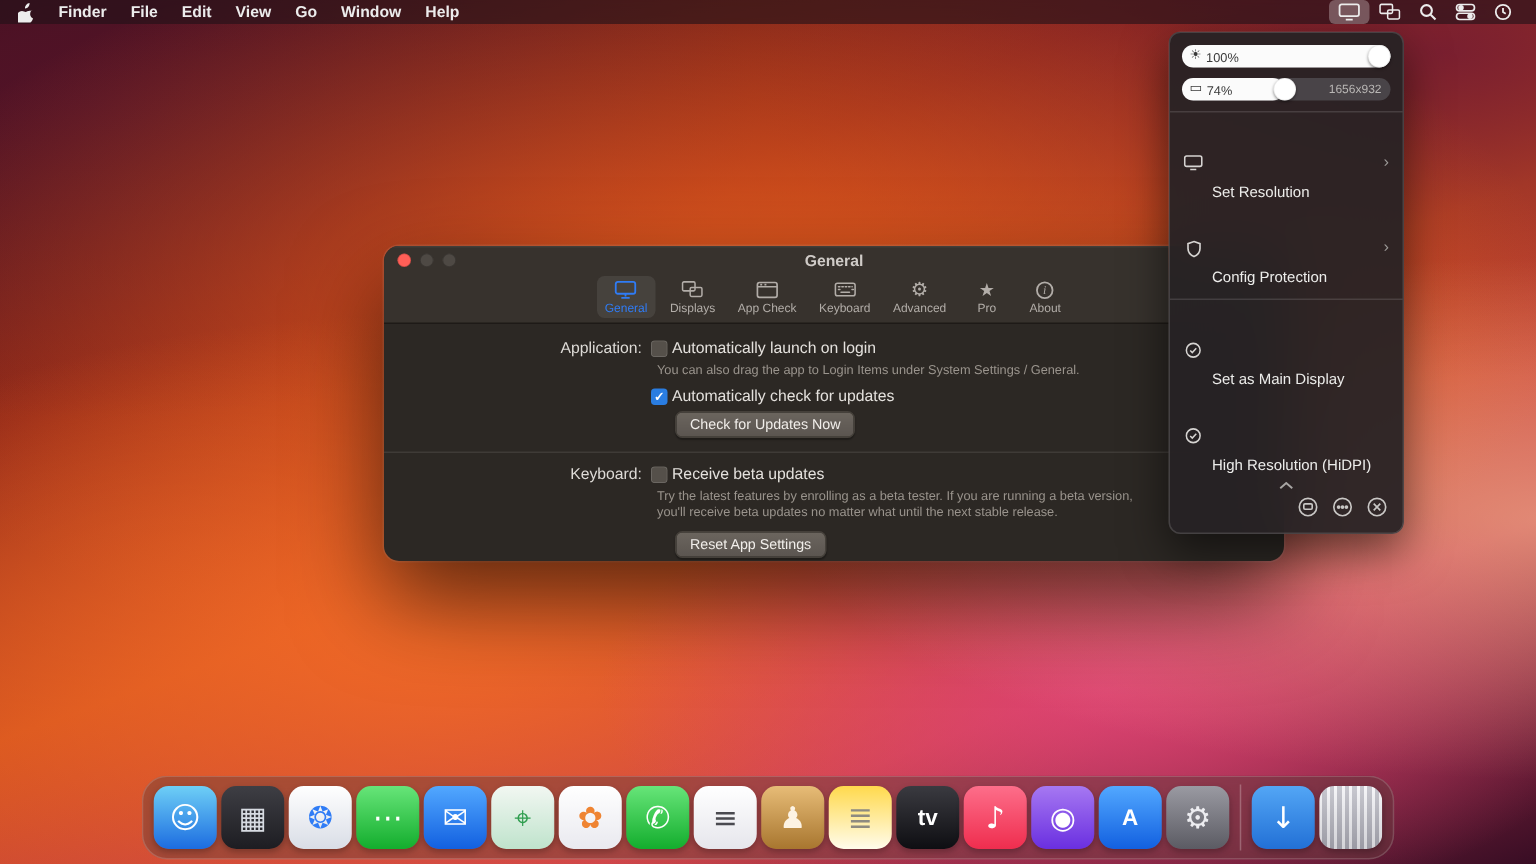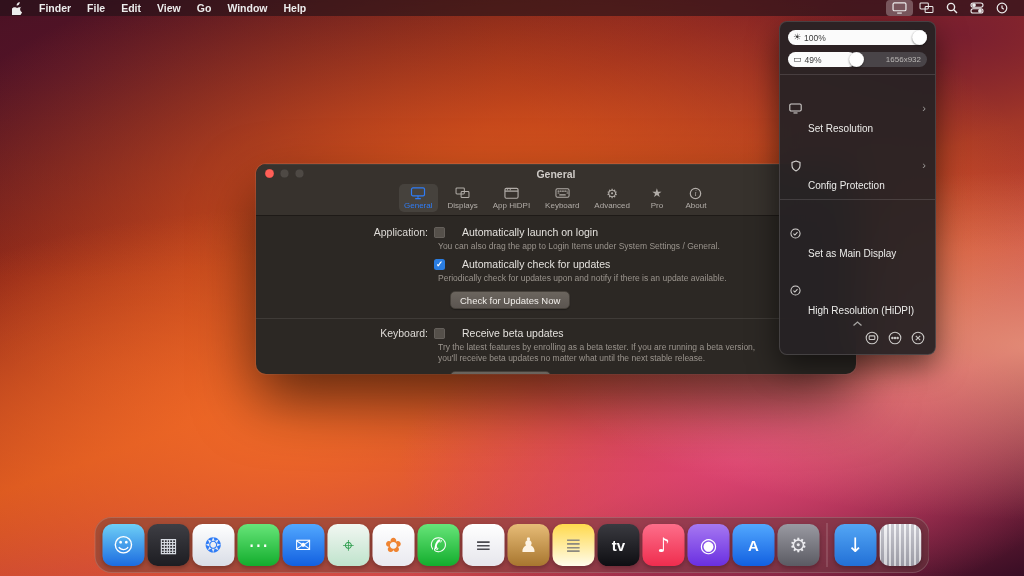--- a/index.html
+++ b/index.html
@@ -72,21 +72,21 @@
   .tab { display:flex; flex-direction:column; align-items:center; gap:1px;
     padding:2px 5px 2px; border-radius:5px; color:#b2ada8; font-size:8px; min-width:34px; }
   .tab .tic { height:14px; display:flex; align-items:center; }
   .tab.active { color:var(--accent); background:rgba(255,255,255,0.08); }
   .glyph-ic { font-family:"DejaVu Sans", sans-serif; font-size:12px; line-height:1; }
 
   .content { padding:9px 0 0; color:#e4e1dd; font-size:10.5px; }
   .crow { display:flex; }
   .col-label { width:178px; text-align:right; padding-right:6px; color:#dedbd7; line-height:15px; }
   .col-main { flex:1; padding-right:14px; }
-  .check-row { display:flex; align-items:center; gap:17px; line-height:15px; }
+  .check-row { display:flex; align-items:center; gap:3px; line-height:15px; }
   .cb { width:11px; height:11px; border-radius:2.5px; background:#55504a;
     box-shadow:inset 0 0 0 0.5px rgba(255,255,255,0.18); position:relative; flex:0 0 auto; }
   .cb.checked { background:var(--cb); box-shadow:none; }
   .cb.checked::after { content:"✓"; position:absolute; inset:0; color:#fff; font-size:8.5px;
     line-height:11px; text-align:center; font-weight:bold; }
   .help { font-size:8.5px; color:#9a948d; line-height:1.3; margin:1px 0 5px 4px; max-width:332px; }
   .btn { display:inline-block; font-family:"Liberation Sans", sans-serif; font-size:9.5px; color:#f1eeea;
     background:linear-gradient(#6b655e, #5b5550); border:1px solid #45403a; border-radius:5px;
     padding:2.5px 9px; margin:2px 0 2px 16px; box-shadow:0 1px 1px rgba(0,0,0,0.3); }
   .sec-div { height:1px; background:rgba(255,255,255,0.09); margin:7px 0; }
@@ -168,21 +168,21 @@
     <div class="slider-left">
       <span class="ic">☀</span>
       <span>100%</span>
     </div>
     <div class="knob" style="right: 0px;"></div>
   </div>
   <div class="slider" id="slider-resolution">
     <div class="slider-fill" style="width: 49%;"></div>
     <div class="slider-left">
       <span class="ic">▭</span>
-      <span>49%</span>
+      <span>74%</span>
     </div>
     <div class="slider-right">1656x932</div>
     <div class="knob" style="left: calc(49% - 7px);"></div>
   </div>
 
   <div class="p-div"></div>
 
   <div class="p-row">
     <span class="p-ic">
       <svg width="13" height="11" viewBox="0 0 16 13" fill="none" stroke="currentColor" stroke-width="1.3">
@@ -284,21 +284,21 @@
           <span>Displays</span>
         </div>
         <div class="tab">
           <span class="tic">
             <svg width="15" height="13" viewBox="0 0 16 13" fill="none" stroke="currentColor" stroke-width="1.2">
               <rect x="1" y="1" width="14" height="10.5" rx="1.5"></rect>
               <path d="M1 4h14"></path>
               <path d="M3 2.5h1.4M6 2.5h1.4"></path>
             </svg>
           </span>
-          <span>App HiDPI</span>
+          <span>App Check</span>
         </div>
         <div class="tab">
           <span class="tic">
             <svg width="15" height="12" viewBox="0 0 16 12" fill="none" stroke="currentColor" stroke-width="1.1">
               <rect x="1" y="1.5" width="14" height="9" rx="1.5"></rect>
               <path d="M3.2 4h1M5.6 4h1M8 4h1M10.4 4h1M12.8 4h.1M3.2 6h1M12.8 6h1M5 8h6" stroke-linecap="round"></path>
             </svg>
           </span>
           <span>Keyboard</span>
         </div>
@@ -332,21 +332,20 @@
       <div class="col-main">
         <label class="check-row">
           <span class="cb"></span>
           <span>Automatically launch on login</span>
         </label>
         <div class="help">You can also drag the app to Login Items under System Settings / General.</div>
         <label class="check-row">
           <span class="cb checked"></span>
           <span>Automatically check for updates</span>
         </label>
-        <div class="help">Periodically check for updates upon and notify if there is an update available.</div>
         <span class="btn">Check for Updates Now</span>
       </div>
     </div>
 
     <div class="sec-div"></div>
 
     <div class="crow">
       <div class="col-label">Keyboard:</div>
       <div class="col-main">
         <label class="check-row">

